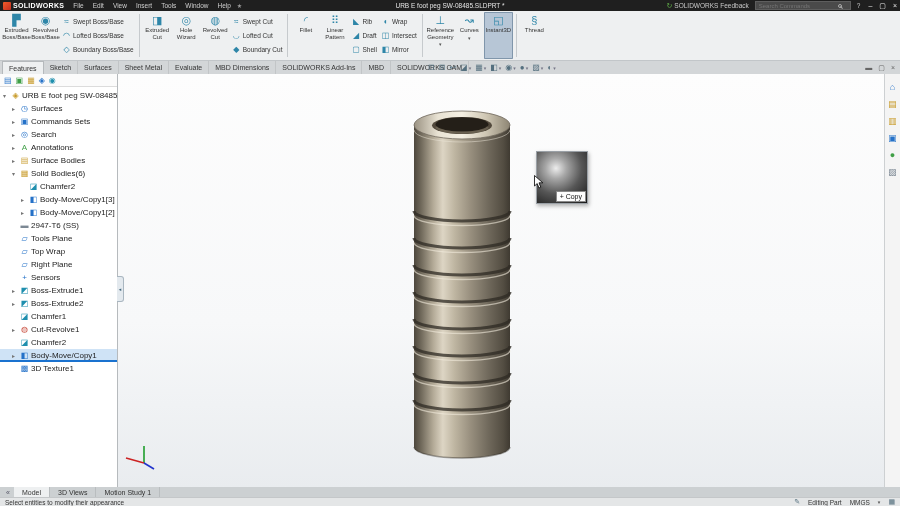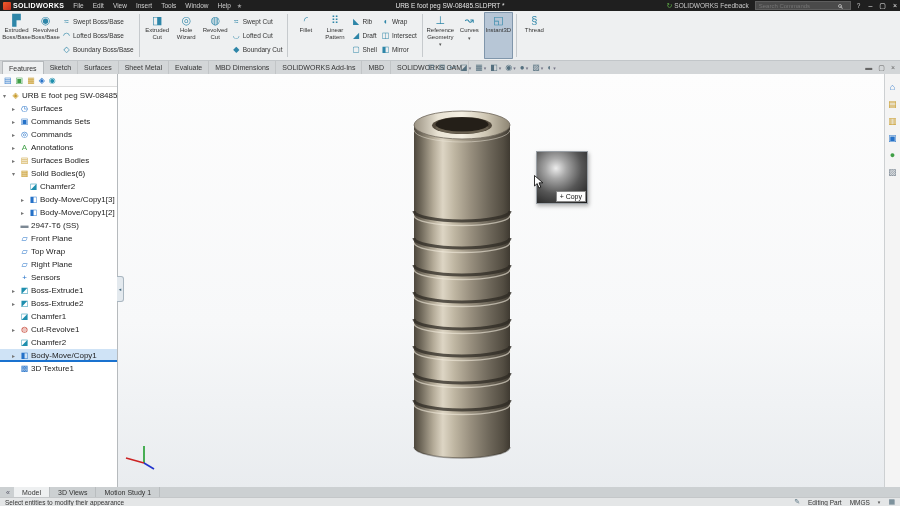--- a/index.html
+++ b/index.html
@@ -337,33 +337,33 @@
 
         <div class="tree-item c-blue" style="--ind: 1;">
           <span class="t-exp">▸</span>
           <span class="t-icon">▣</span>
           <span class="t-label">Commands Sets</span>
         </div>
 
         <div class="tree-item c-blue" style="--ind: 1;">
           <span class="t-exp">▸</span>
           <span class="t-icon">◎</span>
-          <span class="t-label">Commands</span>
+          <span class="t-label">Search</span>
         </div>
 
         <div class="tree-item c-green" style="--ind: 1;">
           <span class="t-exp">▸</span>
           <span class="t-icon">A</span>
           <span class="t-label">Annotations</span>
         </div>
 
         <div class="tree-item c-gold" style="--ind: 1;">
           <span class="t-exp">▸</span>
           <span class="t-icon">▤</span>
-          <span class="t-label">Surfaces Bodies</span>
+          <span class="t-label">Surface Bodies</span>
         </div>
 
         <div class="tree-item c-gold" style="--ind: 1;">
           <span class="t-exp">▾</span>
           <span class="t-icon">▦</span>
           <span class="t-label">Solid Bodies(6)</span>
         </div>
 
         <div class="tree-item c-teal" style="--ind: 2;">
           <span class="t-exp"></span>
@@ -385,21 +385,21 @@
 
         <div class="tree-item c-gray" style="--ind: 1;">
           <span class="t-exp"></span>
           <span class="t-icon">▬</span>
           <span class="t-label">2947-T6 (SS)</span>
         </div>
 
         <div class="tree-item c-blue" style="--ind: 1;">
           <span class="t-exp"></span>
           <span class="t-icon">▱</span>
-          <span class="t-label">Front Plane</span>
+          <span class="t-label">Tools Plane</span>
         </div>
 
         <div class="tree-item c-blue" style="--ind: 1;">
           <span class="t-exp"></span>
           <span class="t-icon">▱</span>
           <span class="t-label">Top Wrap</span>
         </div>
 
         <div class="tree-item c-blue" style="--ind: 1;">
           <span class="t-exp"></span>

